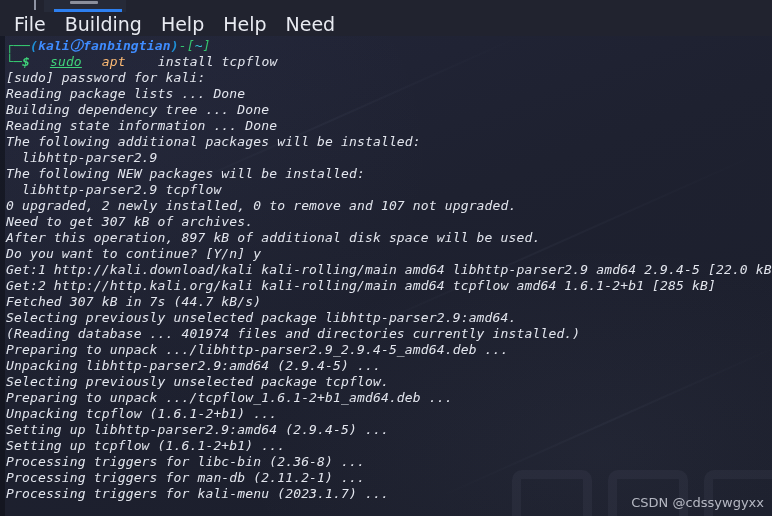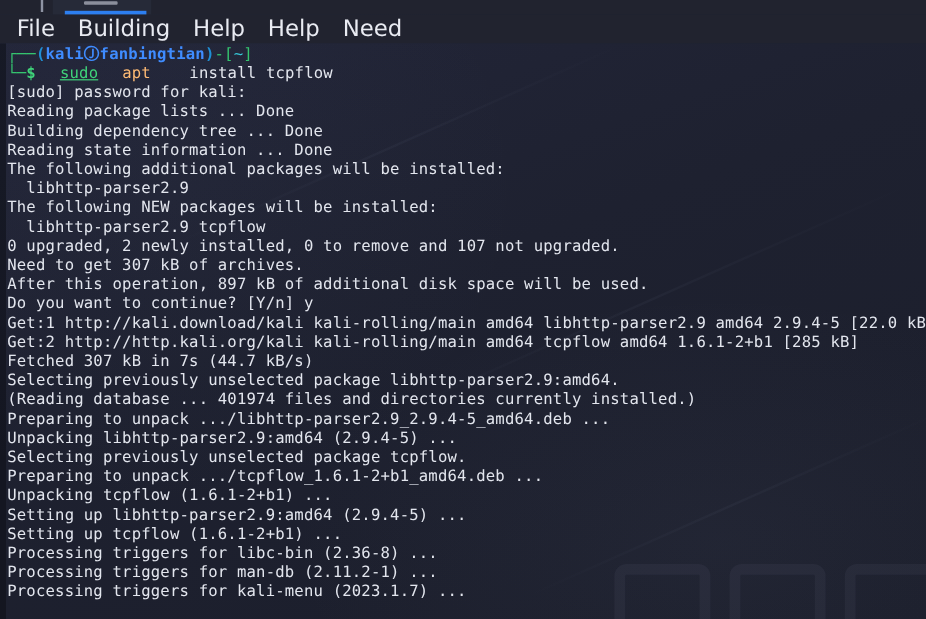--- a/index.html
+++ b/index.html
@@ -110,20 +110,21 @@
 
   
   .term {
     position: absolute;
     top: 36px;
     left: 0;
     width: 772px;
     height: 480px;
     z-index: 2;
     overflow: hidden;
+    font-style: italic;
   }
   .term-edge {
     position: absolute;
     top: 0; left: 0;
     width: 5px;
     height: 480px;
     background: rgba(12,14,22,0.55);
     z-index: 3;
   }
   .lines {
@@ -228,13 +229,14 @@
           <div class="line">Unpacking tcpflow (1.6.1-2+b1) ...</div>
           <div class="line">Setting up libhttp-parser2.9:amd64 (2.9.4-5) ...</div>
           <div class="line">Setting up tcpflow (1.6.1-2+b1) ...</div>
           <div class="line">Processing triggers for libc-bin (2.36-8) ...</div>
           <div class="line">Processing triggers for man-db (2.11.2-1) ...</div>
           <div class="line">Processing triggers for kali-menu (2023.1.7) ...</div>
         </div>
     </div>
   </div>
 
+  <div class="watermark">CSDN @cdssywgyxx</div>
 </div>
 
 </body></html>

